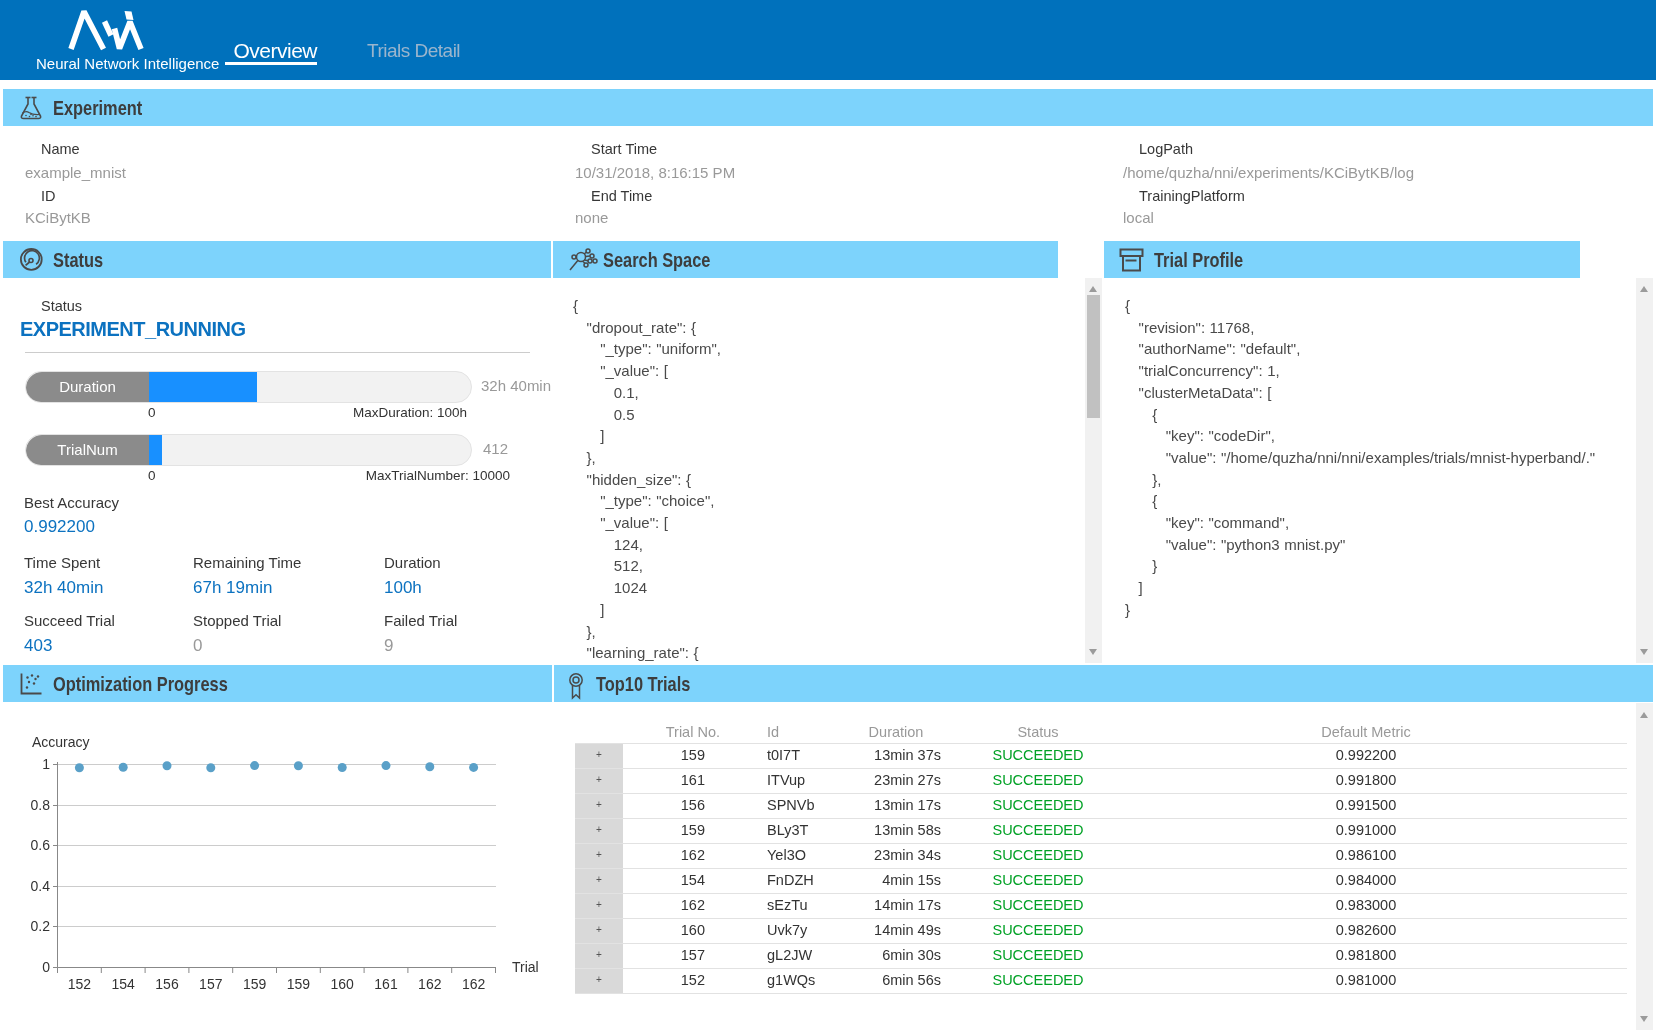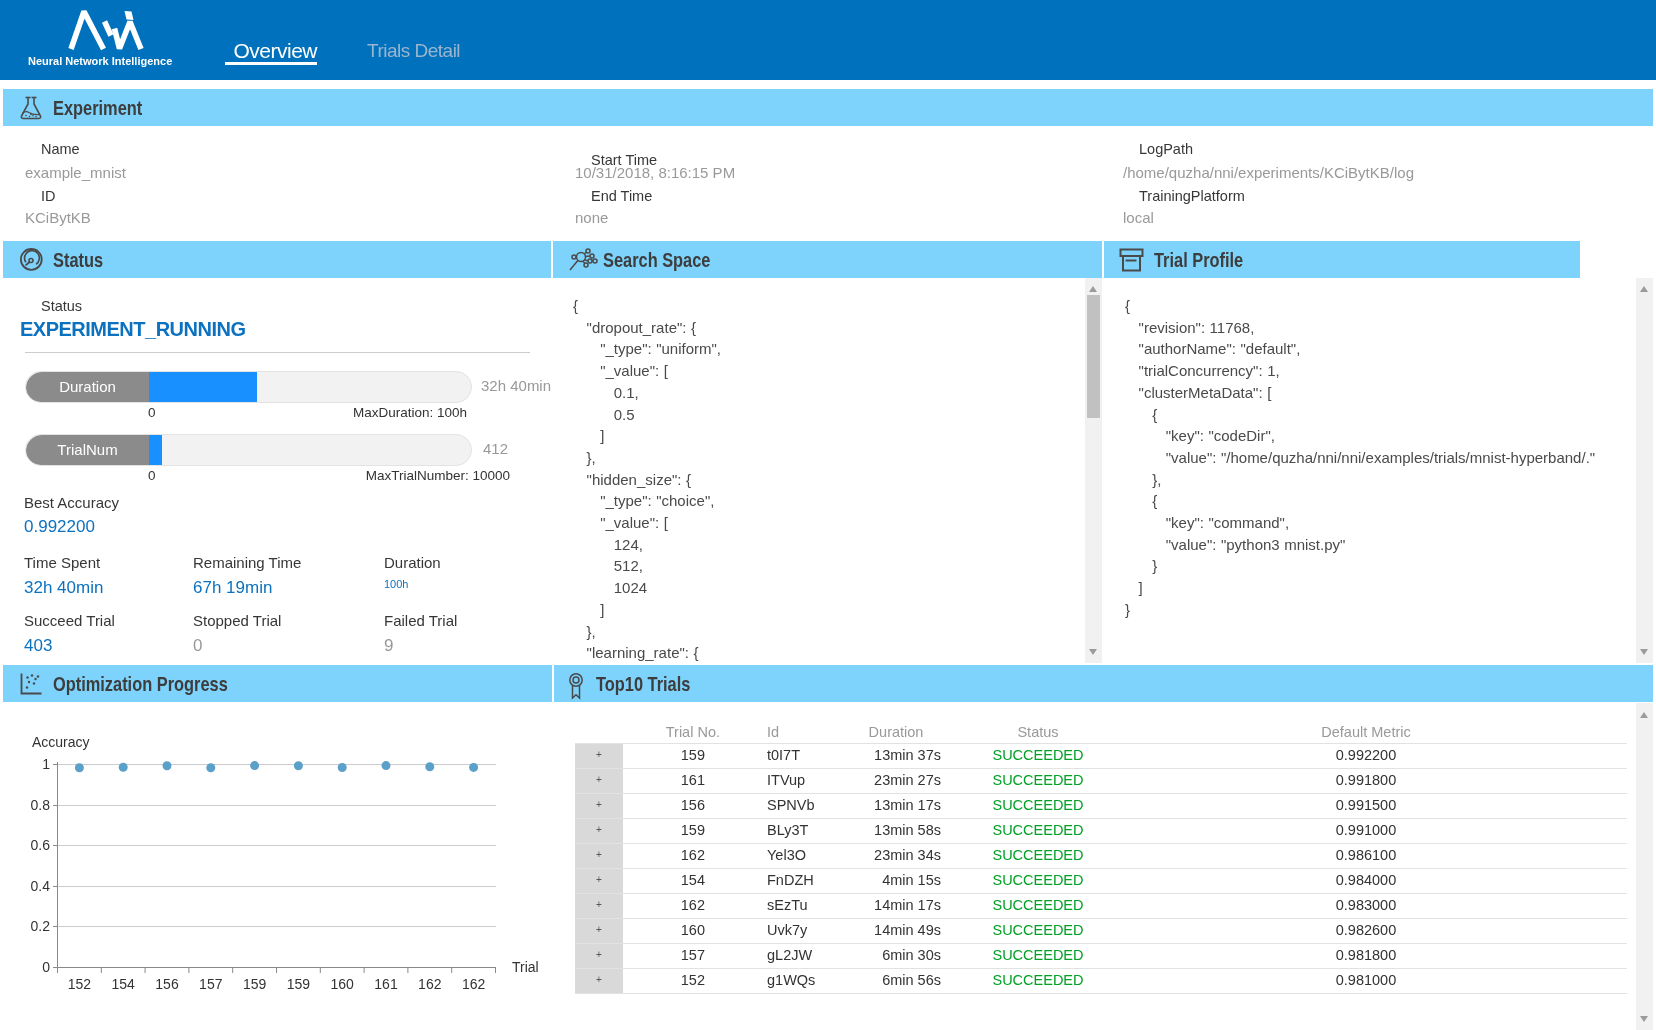--- a/index.html
+++ b/index.html
@@ -1,20 +1,20 @@
 <!DOCTYPE html>
 <html><head>
 <meta charset="utf-8">
 <style>
 * { margin:0; padding:0; box-sizing:border-box; }
 html,body { width:1656px; height:1030px; overflow:hidden; background:#fff;
   font-family:"Liberation Sans", sans-serif; }
 .abs { position:absolute; }
 .topbar { position:absolute; left:0; top:0; width:1656px; height:80px; background:#0071bc; }
-.logotext { position:absolute; left:28px; top:55px; color:#fff; font-size:11px; font-weight:bold; white-space:nowrap; }
+.logotext { position:absolute; left:36px; top:55px; color:#fff; font-size:15px; font-weight:normal; white-space:nowrap; }
 .nav1 { position:absolute; left:225px; top:40.8px; width:92px; text-align:right; color:#fff; font-size:21px; line-height:19px; letter-spacing:-0.5px; padding-bottom:2.7px; border-bottom:3px solid #fff; }
 .nav2 { position:absolute; left:367px; top:40.8px; color:#9ab5cd; font-size:19px; line-height:19px; letter-spacing:-0.5px; }
 .bar { position:absolute; height:37px; background:#7dd3fc; }
 .bar .ttl { position:absolute; left:50px; top:0; line-height:37px; font-size:21px; font-weight:bold; color:#3d3d3d; transform:scaleX(0.78); transform-origin:0 center; }
 .bar svg { position:absolute; left:15px; top:6px; }
 .lbl { color:#373737; font-size:14.5px;margin-left:16px; }
 .val { color:#999; font-size:15px; }
 .blue { color:#0c72c0; }
 .json { font-size:15px; color:#4a4a4a; line-height:21.7px; white-space:pre; word-spacing:0.36px; }
 .pill { width:447px; height:32px; border:1px solid #e3e3e3; border-radius:16px; background:#f2f2f2; overflow:hidden; }
@@ -77,21 +77,21 @@
   <svg width="26" height="26" viewBox="0 0 26 26">
       <g stroke="#4a4a4a" fill="none">
     <circle cx="13.3" cy="12.4" r="10.4" stroke-width="1.8"></circle>
     <path d="M7.9 15.3 A7.4 7.4 0 1 1 18.1 17.2" stroke-width="1.7"></path>
     <circle cx="13" cy="13.5" r="2" stroke-width="1.6"></circle>
     <line x1="11.6" y1="15" x2="7.6" y2="18.4" stroke-width="1.8"></line>
   </g>
     </svg>
   <span class="ttl">Status</span>
   </div>
-<div class="bar" style="left:553px;top:241px;width:549px;">
+<div class="bar" style="left:553px;top:241px;width:505px;">
   <svg width="30" height="28" viewBox="0 0 30 28">
       <g stroke="#4a4a4a" stroke-width="1.5" fill="none">
     <circle cx="13" cy="10" r="4.5"></circle>
     <circle cx="20" cy="4" r="2"></circle>
         <circle cx="24" cy="9" r="2"></circle>
         <circle cx="27" cy="14" r="2"></circle>
     <circle cx="22" cy="14" r="2"></circle>
         <circle cx="18" cy="18" r="2"></circle>
         <circle cx="6" cy="10" r="2"></circle>
     <line x1="16" y1="7" x2="18.6" y2="5.2"></line>
@@ -139,21 +139,21 @@
     <path d="M3.5 14 L3.5 27 L7 23.8 L10.5 27 L10.5 14"></path>
   </g>
     </svg>
   <span class="ttl" style="left:42px;">Top10 Trials</span>
   </div>
 
 <div class="abs lbl" style="left:25px;top:141px;">Name</div>
 <div class="abs val" style="left:25px;top:164px;">example_mnist</div>
 <div class="abs lbl" style="left:25px;top:188px;">ID</div>
 <div class="abs val" style="left:25px;top:208.5px;">KCiBytKB</div>
-<div class="abs lbl" style="left:575px;top:152px;">Start Time</div>
+<div class="abs lbl" style="left:575px;top:141px;">Start Time</div>
 <div class="abs val" style="left:575px;top:164px;">10/31/2018, 8:16:15 PM</div>
 <div class="abs lbl" style="left:575px;top:188px;">End Time</div>
 <div class="abs val" style="left:575px;top:208.5px;">none</div>
 <div class="abs lbl" style="left:1123px;top:141px;">LogPath</div>
 <div class="abs val" style="left:1123px;top:164px;">/home/quzha/nni/experiments/KCiBytKB/log</div>
 <div class="abs lbl" style="left:1123px;top:188px;">TrainingPlatform</div>
 <div class="abs val" style="left:1123px;top:208.5px;">local</div>
 
 <div class="abs lbl" style="left:25px;top:298px;">Status</div>
 <div class="abs blue" style="left:20px;top:318px;font-size:20px;font-weight:bold;letter-spacing:-0.5px;">EXPERIMENT_RUNNING</div>
@@ -176,21 +176,21 @@
 <div class="abs sub" style="left:310px;top:468px;width:200px;text-align:right;">MaxTrialNumber: 10000</div>
 
 <div class="abs lbl2" style="left:24px;top:494px;">Best Accuracy</div>
 <div class="abs blue" style="left:24px;top:517px;font-size:17px;">0.992200</div>
 
 <div class="abs lbl2" style="left:24px;top:554px;">Time Spent</div>
 <div class="abs lbl2" style="left:193px;top:554px;">Remaining Time</div>
 <div class="abs lbl2" style="left:384px;top:554px;">Duration</div>
 <div class="abs blue" style="left:24px;top:578px;font-size:17px;">32h 40min</div>
 <div class="abs blue" style="left:193px;top:578px;font-size:17px;">67h 19min</div>
-<div class="abs blue" style="left:384px;top:578px;font-size:11px;">100h</div>
+<div class="abs blue" style="left:384px;top:578px;font-size:17px;">100h</div>
 <div class="abs lbl2" style="left:24px;top:612px;">Succeed Trial</div>
 <div class="abs lbl2" style="left:193px;top:612px;">Stopped Trial</div>
 <div class="abs lbl2" style="left:384px;top:612px;">Failed Trial</div>
 <div class="abs blue" style="left:24px;top:636px;font-size:17px;">403</div>
 <div class="abs" style="left:193px;top:636px;font-size:17px;color:#999;">0</div>
 <div class="abs" style="left:384px;top:636px;font-size:17px;color:#999;">9</div>
 
 <div class="abs json" style="left:573px;top:295px;width:513px;height:368px;overflow:hidden;">{
    "dropout_rate": {
       "_type": "uniform",

